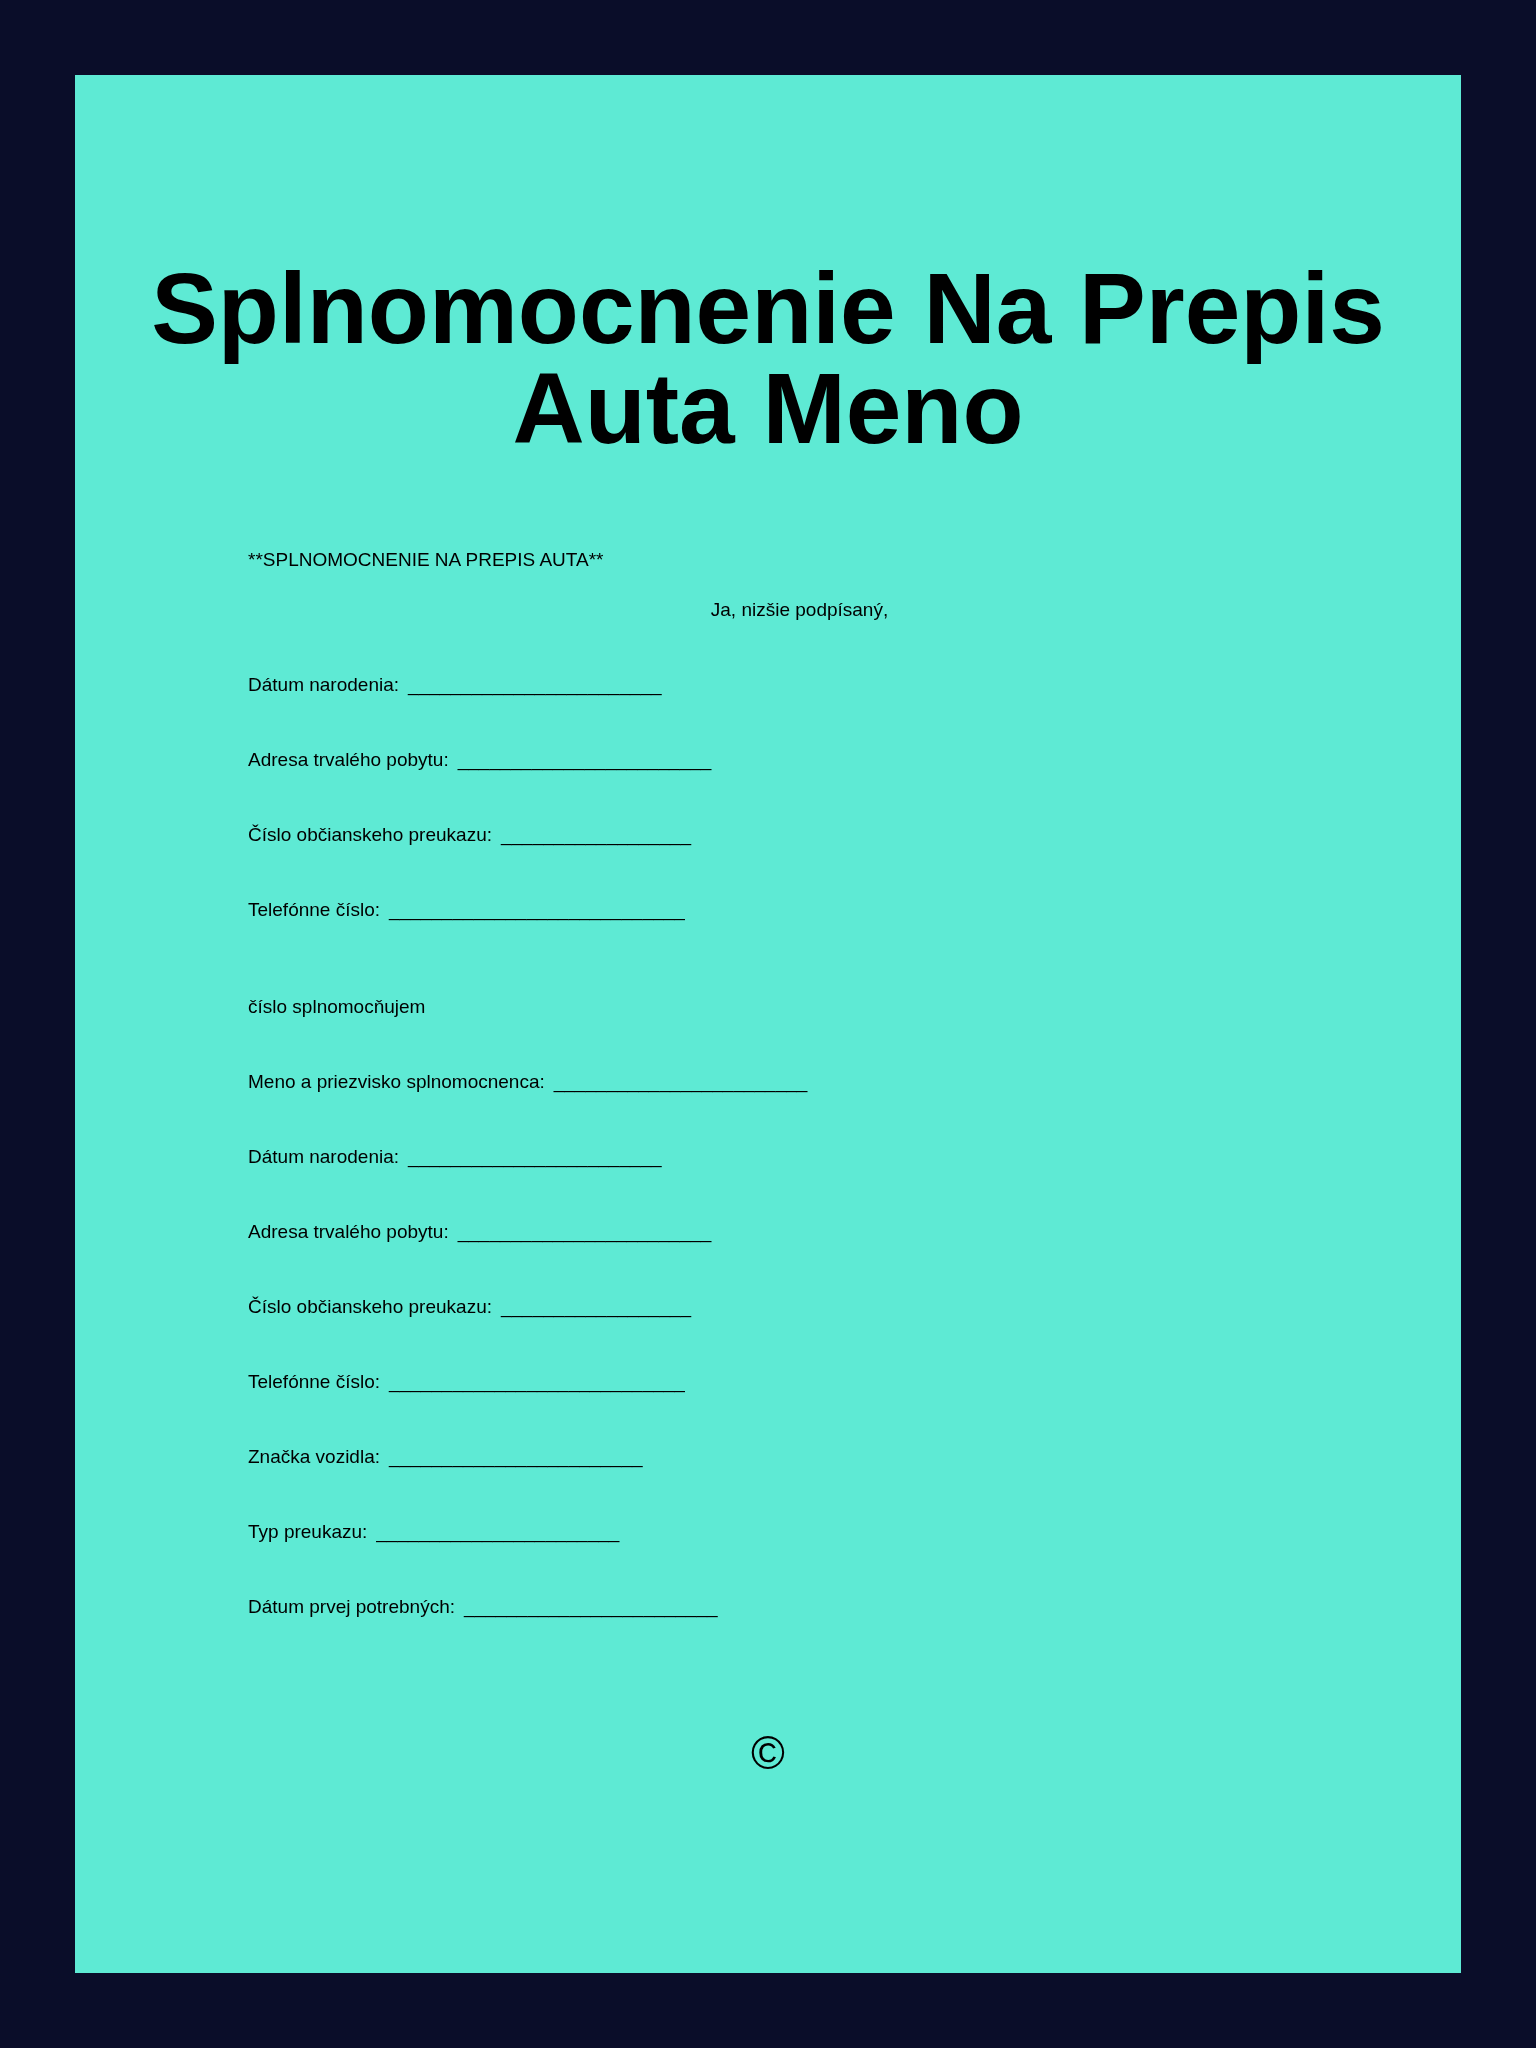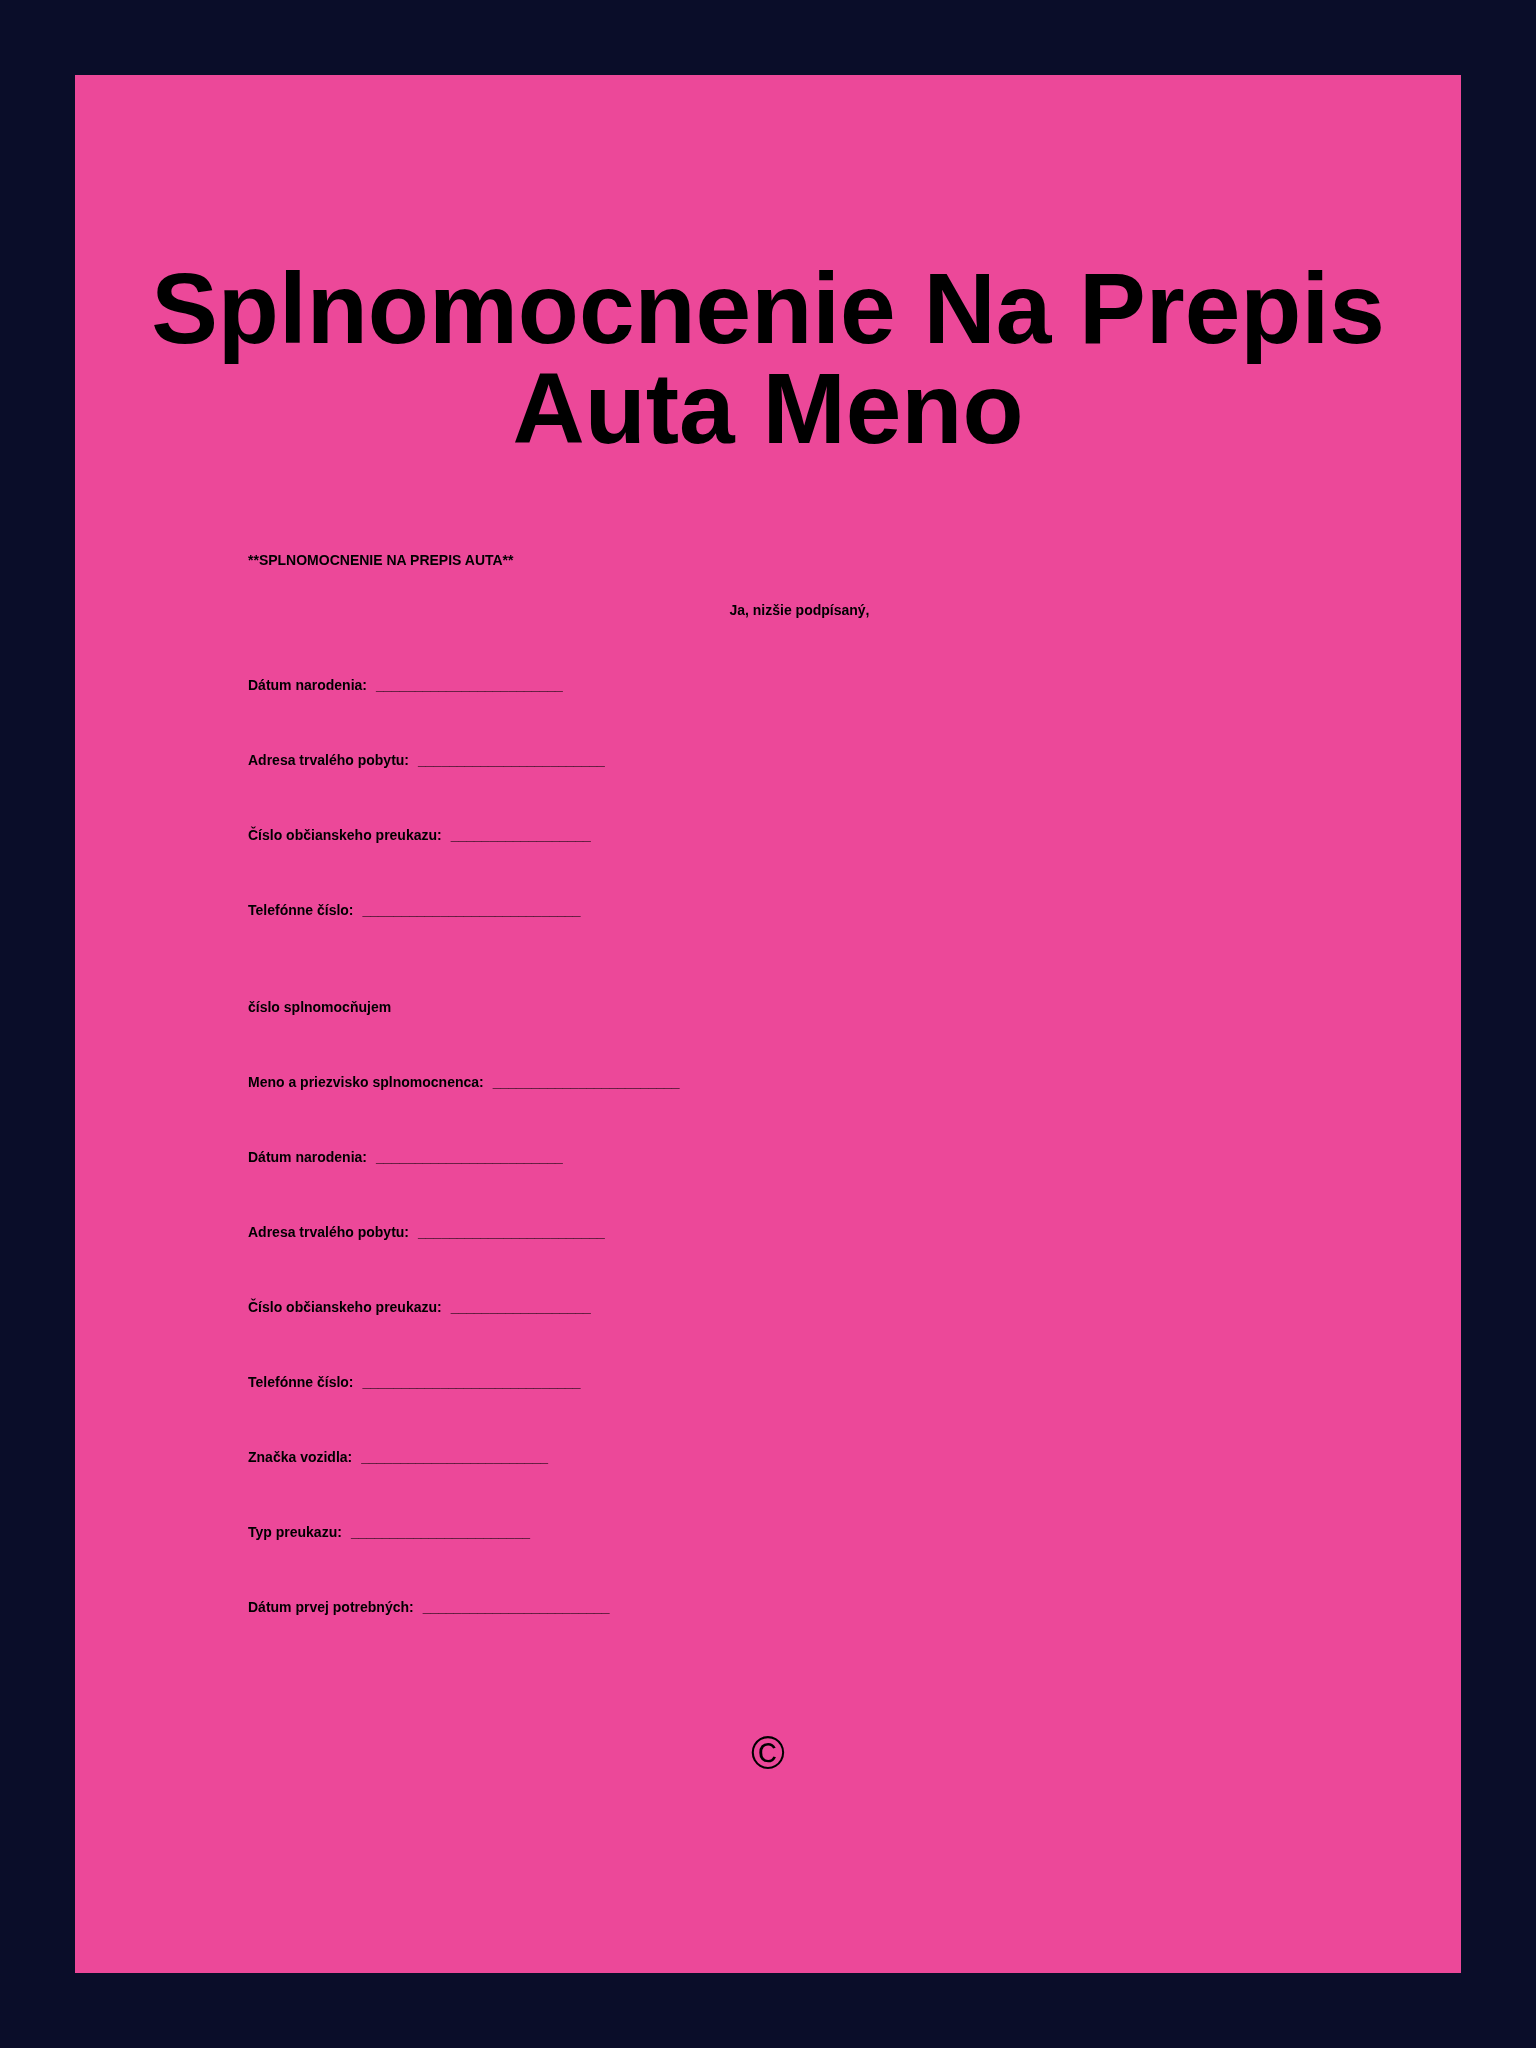--- a/index.html
+++ b/index.html
@@ -17,21 +17,21 @@
     width: 1536px;
     height: 2048px;
     background: #0a0d29;
   }
   .page {
     position: absolute;
     left: 75px;
     top: 75px;
     width: 1386px;
     height: 1898px;
-    background: #ec4899;
+    background: #5eead4;
     color: #000000;
     box-sizing: border-box;
     padding-top: 183px;
   }
   h1.doc-title {
     margin: 0;
     padding: 0;
     font-size: 100px;
     line-height: 100px;
     font-weight: 700;
@@ -39,23 +39,23 @@
     color: #000000;
     letter-spacing: 0;
   }
   .body-text {
     margin-left: 173px;
     margin-right: 110px;
   }
   .line {
     margin: 53px 0 0 0;
     padding: 0;
-    font-size: 14px;
+    font-size: 19px;
     line-height: 22px;
-    font-weight: 700;
+    font-weight: 400;
     color: #000000;
     white-space: nowrap;
   }
   .line.first   { margin-top: 91px; }
   .line.tight   { margin-top: 28px; text-align: center; }
   .line.group   { margin-top: 75px; }
   .blank {
     margin-left: 9px;
     letter-spacing: 0;
   }

